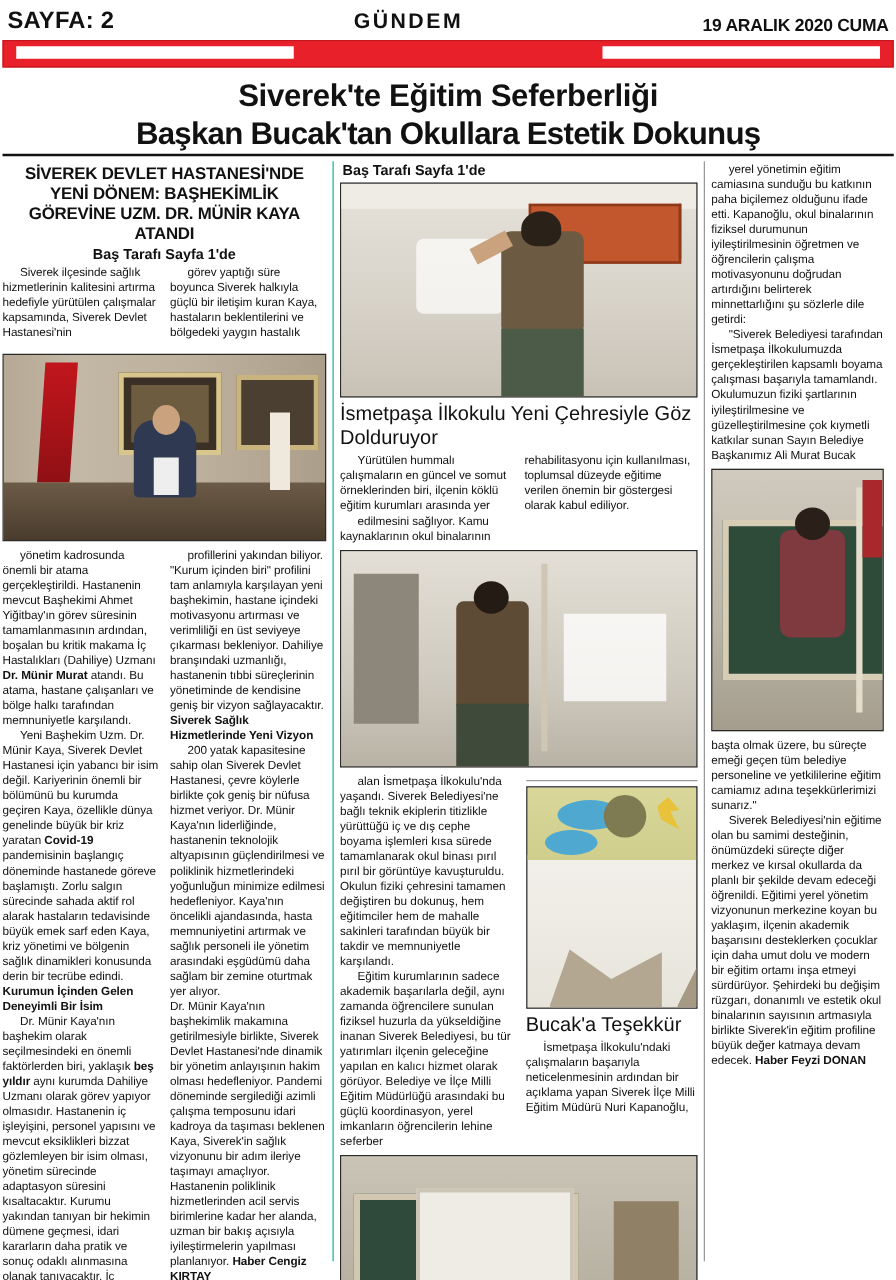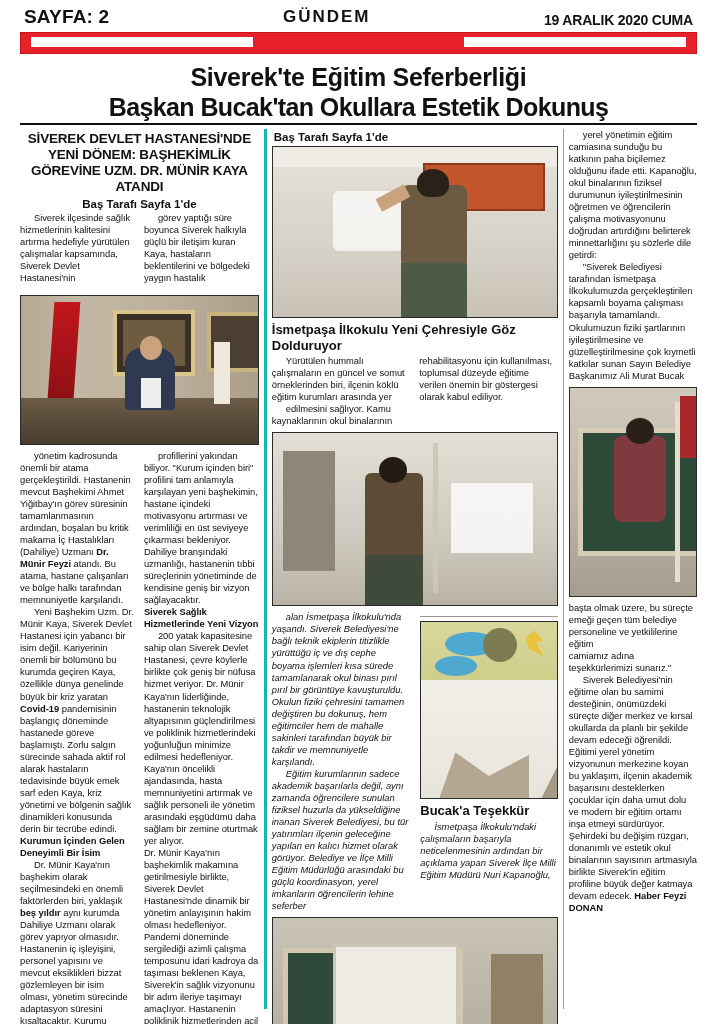--- a/index.html
+++ b/index.html
@@ -4,21 +4,21 @@
 <style>
   html,body{margin:0;padding:0;}
   body{
     width:717px;height:1024px;
     background:#ffffff;
     font-family:"Liberation Sans", sans-serif;
     color:#111;
     overflow:hidden;
     position:relative;
   }
-  .page{width:717px;height:1024px;position:relative;box-sizing:border-box;padding:0 20px;}
+  .page{width:717px;height:1024px;position:relative;box-sizing:border-box;padding:0 2px;}
 
   
   .masthead{
     display:flex;align-items:flex-end;justify-content:space-between;
     padding:6px 4px 3px 4px;
   }
   .mast-page{font-size:19px;font-weight:bold;letter-spacing:.2px;}
   .mast-section{font-size:17px;font-weight:bold;letter-spacing:2px;margin-bottom:1px;}
   .mast-date{font-size:14px;font-weight:bold;letter-spacing:-.2px;}
 
@@ -43,21 +43,21 @@
 
   
   .headline{
     text-align:center;padding:6px 4px 2px 4px;border-bottom:2px solid #111;
   }
   .hl1{font-size:25px;font-weight:bold;letter-spacing:-.3px;line-height:1.08;}
   .hl2{font-size:25px;font-weight:bold;letter-spacing:-.6px;line-height:1.12;margin-top:2px;}
 
   
   .cols{display:flex;margin-top:4px;height:880px;}
-  .col-left{width:265px;border-right:3px solid #14b8a6;padding-right:5px;box-sizing:border-box;}
+  .col-left{width:265px;border-right:1px solid #14b8a6;padding-right:5px;box-sizing:border-box;}
   .col-mid{width:297px;border-right:1px solid #999;padding:0 5px;box-sizing:border-box;}
   .col-right{width:143px;padding-left:5px;box-sizing:border-box;}
 
   .sub-headline{
     text-align:center;font-weight:bold;font-size:13.5px;line-height:1.18;
     letter-spacing:-.2px;padding:2px 2px 0 2px;
   }
   .kicker{
     text-align:center;font-weight:bold;font-size:11.5px;margin:3px 0 2px 0;
   }
@@ -68,21 +68,21 @@
     font-size:9.4px;line-height:1.28;text-align:left;
     letter-spacing:-.05px;
   }
   .bodytext p{margin:0;text-indent:14px;}
   .bodytext p.noind{text-indent:0;}
   .bodytext b{font-weight:bold;}
   .run-head{font-weight:bold;display:block;text-indent:0;}
 
   
   .photo{position:relative;overflow:hidden;background:#6f6a63;border:1px solid #2a2a2a;}
-  .cap-bold{font-weight:bold;font-size:13px;line-height:1.2;margin:4px 0 2px 0;}
+  .cap-bold{font-weight:normal;font-size:16px;line-height:1.2;margin:4px 0 2px 0;}
   .hr-thin{border:0;border-top:1px solid #999;margin:5px 0 4px 0;}
 
   
   .ph-a{height:148px;background:linear-gradient(180deg,#a89a86 0%,#9d8e79 45%,#7d6f5c 100%);}
   .ph-a .wall{position:absolute;inset:0;background:
      linear-gradient(90deg,#b5a894 0%,#c3b8a5 22%,#bdb19d 60%,#ab9e8a 100%);}
   .ph-a .flag{position:absolute;left:30px;top:6px;width:26px;height:96px;
      background:linear-gradient(180deg,#c2161d,#8f1014);transform:skewX(-4deg);}
   .ph-a .frame{position:absolute;left:92px;top:14px;width:74px;height:58px;
      background:#3a3026;border:4px solid #d9c68c;}
@@ -168,21 +168,21 @@
   .ph-f{height:200px;background:#b5afa2;}
   .ph-f .wall{position:absolute;inset:0;background:
      linear-gradient(180deg,#cac4b7 0%,#b4ae9f 60%,#9a9484 100%);}
   .ph-f .board{position:absolute;left:10px;top:30px;width:170px;height:104px;
      background:#2f4a3a;border:5px solid #d2c8b2;}
   .ph-f .white{position:absolute;left:60px;top:26px;width:120px;height:92px;
      background:#eeece4;border:3px solid #cdc5b5;}
   .ph-f .cab{position:absolute;right:14px;top:36px;width:52px;height:108px;background:#8f8066;}
 
   .mini-col{font-size:9.4px;line-height:1.28;}
-  .mini-col p{margin:0;text-indent:14px;font-style:italic;}
+  .mini-col p{margin:0;text-indent:14px;}
 </style>
 </head>
 <body>
 
 <div class="page">
 
   <div class="masthead">
     <div class="mast-page">SAYFA: 2</div>
     <div class="mast-section">GÜNDEM</div>
     <div class="mast-date">19 ARALIK 2020 CUMA</div>
@@ -217,21 +217,21 @@
           </span>
         <span class="frame2"></span>
         <span class="desk"></span>
         <span class="person"></span>
         <span class="shirt"></span>
         <span class="head"></span>
         <span class="white1"></span>
       </div>
 
       <div class="twocol bodytext" style="margin-top:5px;">
-        <p><span>yönetim kadrosunda önemli bir atama gerçekleştirildi. Hastanenin mevcut Başhekimi Ahmet Yiğitbay'ın görev süresinin tamamlanmasının ardından, boşalan bu kritik makama İç Hastalıkları (Dahiliye) Uzmanı </span><b>Dr. Münir Feyzi</b><span> atandı. Bu atama, hastane çalışanları ve bölge halkı tarafından memnuniyetle karşılandı.</span></p>
+        <p><span>yönetim kadrosunda önemli bir atama gerçekleştirildi. Hastanenin mevcut Başhekimi Ahmet Yiğitbay'ın görev süresinin tamamlanmasının ardından, boşalan bu kritik makama İç Hastalıkları (Dahiliye) Uzmanı </span><b>Dr. Münir Murat</b><span> atandı. Bu atama, hastane çalışanları ve bölge halkı tarafından memnuniyetle karşılandı.</span></p>
         <p><span>Yeni Başhekim Uzm. Dr. Münir Kaya, Siverek Devlet Hastanesi için yabancı bir isim değil. Kariyerinin önemli bir bölümünü bu kurumda geçiren Kaya, özellikle dünya genelinde büyük bir kriz yaratan </span><b>Covid-19</b><span> pandemisinin başlangıç döneminde hastanede göreve başlamıştı. Zorlu salgın sürecinde sahada aktif rol alarak hastaların tedavisinde büyük emek sarf eden Kaya, kriz yönetimi ve bölgenin sağlık dinamikleri konusunda derin bir tecrübe edindi.</span></p>
         <p class="noind">
             <b class="run-head">Kurumun İçinden Gelen Deneyimli Bir İsim</b>
           </p>
         <p><span>Dr. Münir Kaya'nın başhekim olarak seçilmesindeki en önemli faktörlerden biri, yaklaşık </span><b>beş yıldır</b><span> aynı kurumda Dahiliye Uzmanı olarak görev yapıyor olmasıdır. Hastanenin iç işleyişini, personel yapısını ve mevcut eksiklikleri bizzat gözlemleyen bir isim olması, yönetim sürecinde adaptasyon süresini kısaltacaktır. Kurumu yakından tanıyan bir hekimin dümene geçmesi, idari kararların daha pratik ve sonuç odaklı alınmasına olanak tanıyacaktır. İç Hastalıkları Polikliniği'nde</span></p>
         <p>profillerini yakından biliyor. "Kurum içinden biri" profilini tam anlamıyla karşılayan yeni başhekimin, hastane içindeki motivasyonu artırması ve verimliliği en üst seviyeye çıkarması bekleniyor. Dahiliye branşındaki uzmanlığı, hastanenin tıbbi süreçlerinin yönetiminde de kendisine geniş bir vizyon sağlayacaktır.</p>
         <p class="noind">
             <b class="run-head">Siverek Sağlık Hizmetlerinde Yeni Vizyon</b>
           </p>
         <p>200 yatak kapasitesine sahip olan Siverek Devlet Hastanesi, çevre köylerle birlikte çok geniş bir nüfusa hizmet veriyor. Dr. Münir Kaya'nın liderliğinde, hastanenin teknolojik altyapısının güçlendirilmesi ve poliklinik hizmetlerindeki yoğunluğun minimize edilmesi hedefleniyor. Kaya'nın öncelikli ajandasında, hasta memnuniyetini artırmak ve sağlık personeli ile yönetim arasındaki eşgüdümü daha sağlam bir zemine oturtmak yer alıyor.</p>

